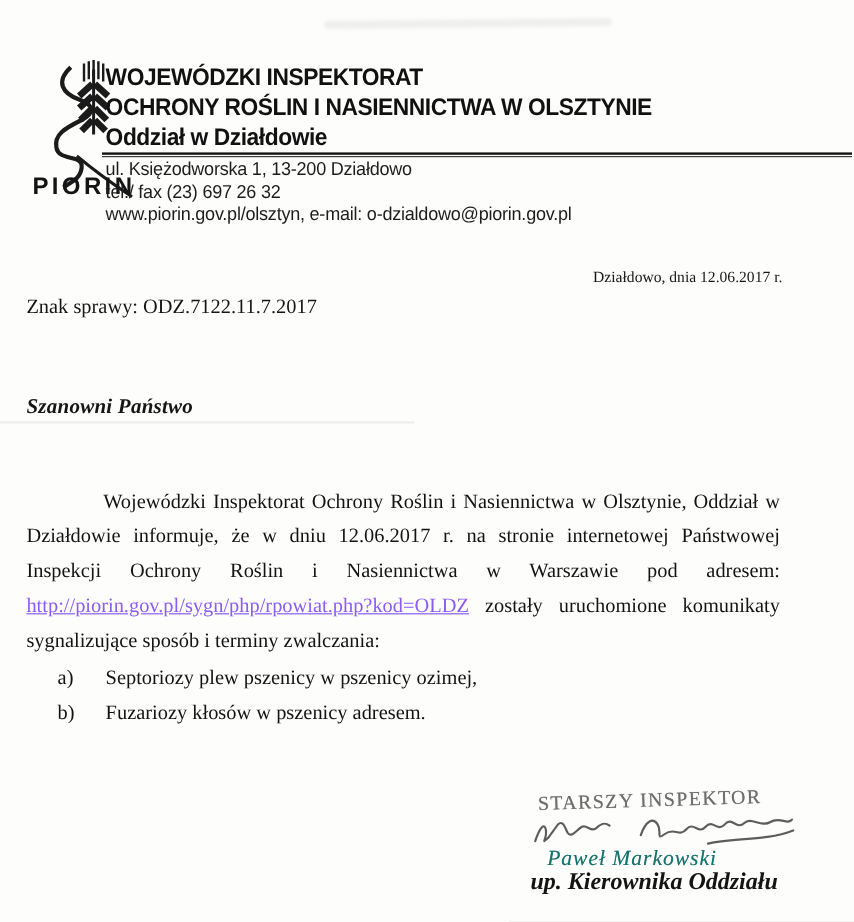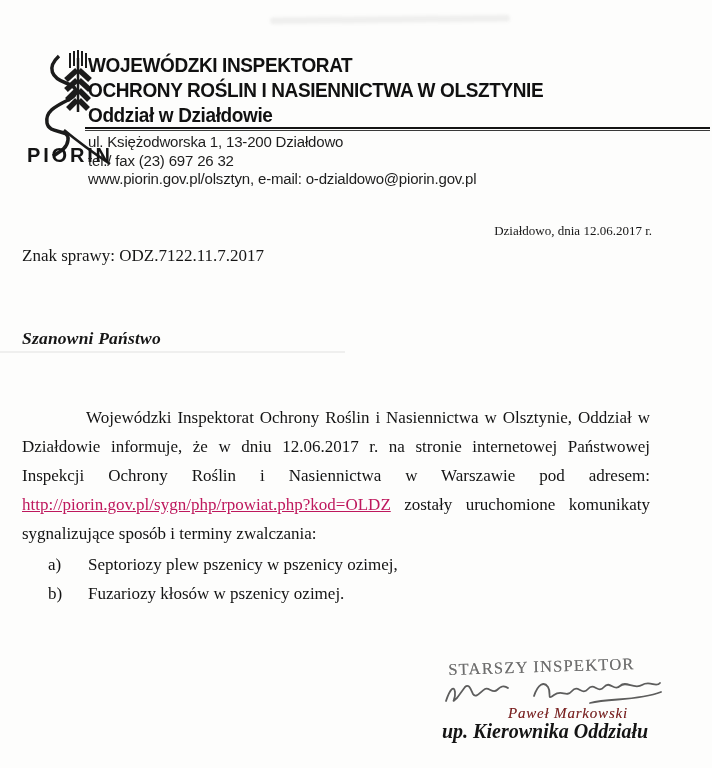--- a/index.html
+++ b/index.html
@@ -31,34 +31,34 @@
   .date-line{position:absolute;top:223px;right:60px;font-size:13px;white-space:nowrap;}
   .case-line{position:absolute;top:246px;left:22px;font-size:17px;white-space:nowrap;}
 
   
   .salutation{position:absolute;top:328px;left:22px;font-size:17.5px;
     font-weight:bold;font-style:italic;letter-spacing:.2px;}
 
   
   .body-text{position:absolute;left:22px;top:403px;width:628px;
     font-size:17px;line-height:29px;text-align:justify;text-indent:64px;color:#131313;}
-  .body-text a{color:#be185d;text-decoration:underline;}
+  .body-text a{color:#8b5cf6;text-decoration:underline;}
   .list{position:absolute;left:22px;top:551px;font-size:17px;line-height:28.5px;color:#131313;}
   .list-row{white-space:nowrap;}
   .list-marker{display:inline-block;margin-left:26px;width:40px;}
 
   
   .sig{position:absolute;left:440px;top:660px;width:240px;}
   .stamp-title{font-size:16.5px;color:#6e6e6e;letter-spacing:1.2px;
     transform:rotate(-1.8deg);transform-origin:left top;margin-left:8px;white-space:nowrap;
     text-shadow:0 0 .6px rgba(110,110,110,.7);}
   .scribble{display:block;margin:-3px 0 0 2px;}
-  .signer-name{font-size:15px;font-style:italic;color:#7f1d1d;letter-spacing:.8px;
+  .signer-name{font-size:18px;font-style:italic;color:#0f766e;letter-spacing:.8px;
     margin:-8px 0 0 16px;transform:rotate(-1deeg);white-space:nowrap;
-    text-shadow:0 0 .5px rgba(139,139,139,.8);text-align:center;}
+    text-shadow:0 0 .5px rgba(139,139,139,.8);}
   .signer-role{font-size:20px;font-weight:bold;font-style:italic;color:#141414;
     margin:-2px 0 0 2px;white-space:nowrap;}
 </style>
 </head>
 <body>
 
 <div class="page">
 
   <div class="scan-smudge"></div>
   <div class="scan-line"></div>
@@ -107,21 +107,21 @@
 
   <div class="date-line">Działdowo, dnia 12.06.2017 r.</div>
   <div class="case-line">Znak sprawy: ODZ.7122.11.7.2017</div>
 
   <div class="salutation">Szanowni Państwo</div>
 
   <div class="body-text"><span>Wojewódzki Inspektorat Ochrony Roślin i Nasiennictwa w Olsztynie, Oddział w Działdowie informuje, że w dniu 12.06.2017 r. na stronie internetowej Państwowej Inspekcji Ochrony Roślin i Nasiennictwa w Warszawie pod adresem: </span><a href="#">http://piorin.gov.pl/sygn/php/rpowiat.php?kod=OLDZ</a><span> zostały uruchomione komunikaty sygnalizujące sposób i terminy zwalczania:</span></div>
 
   <div class="list">
     <div class="list-row"><span class="list-marker">a)</span><span>Septoriozy plew pszenicy w pszenicy ozimej,</span></div>
-    <div class="list-row"><span class="list-marker">b)</span><span>Fuzariozy kłosów w pszenicy ozimej.</span></div>
+    <div class="list-row"><span class="list-marker">b)</span><span>Fuzariozy kłosów w pszenicy adresem.</span></div>
   </div>
 
   <div class="sig">
     <div class="stamp-title">STARSZY INSPEKTOR</div>
     <svg class="scribble" width="222" height="36" viewBox="0 0 222 36">
       <g stroke="#474747" stroke-width="1.8" fill="none" opacity="0.88" stroke-linecap="round">
         <path d="M4,24 C8,12 12,8 13,15 C14,23 8,27 15,21 L23,10 C27,6 29,13 31,17 C34,22 39,14 43,12 C47,10 51,17 55,13 C59,9 62,8 66,11"></path>
         <path d="M92,19 C96,7 102,4 106,10 C110,16 104,24 112,18 C120,12 124,21 130,14 C136,7 140,19 146,12 C152,5 156,17 162,10 C168,3 172,15 178,9 C184,3 192,13 200,8 C208,3 214,11 218,6"></path>
         <path d="M148,26 C168,21 196,24 219,15"></path>
       </g>

